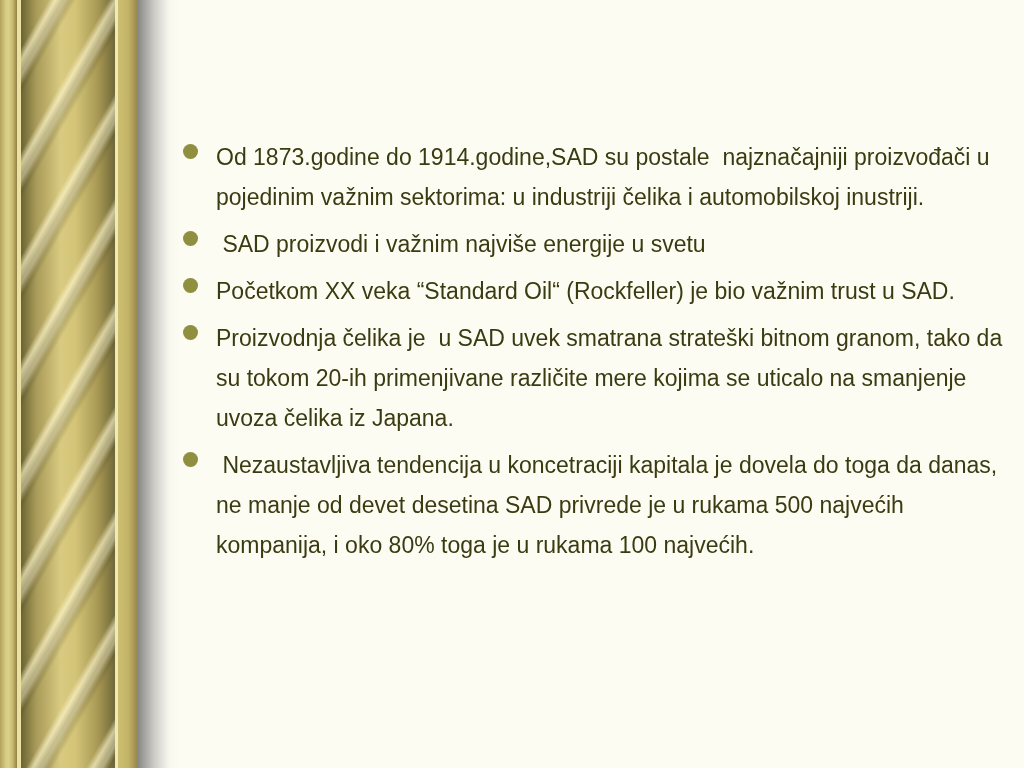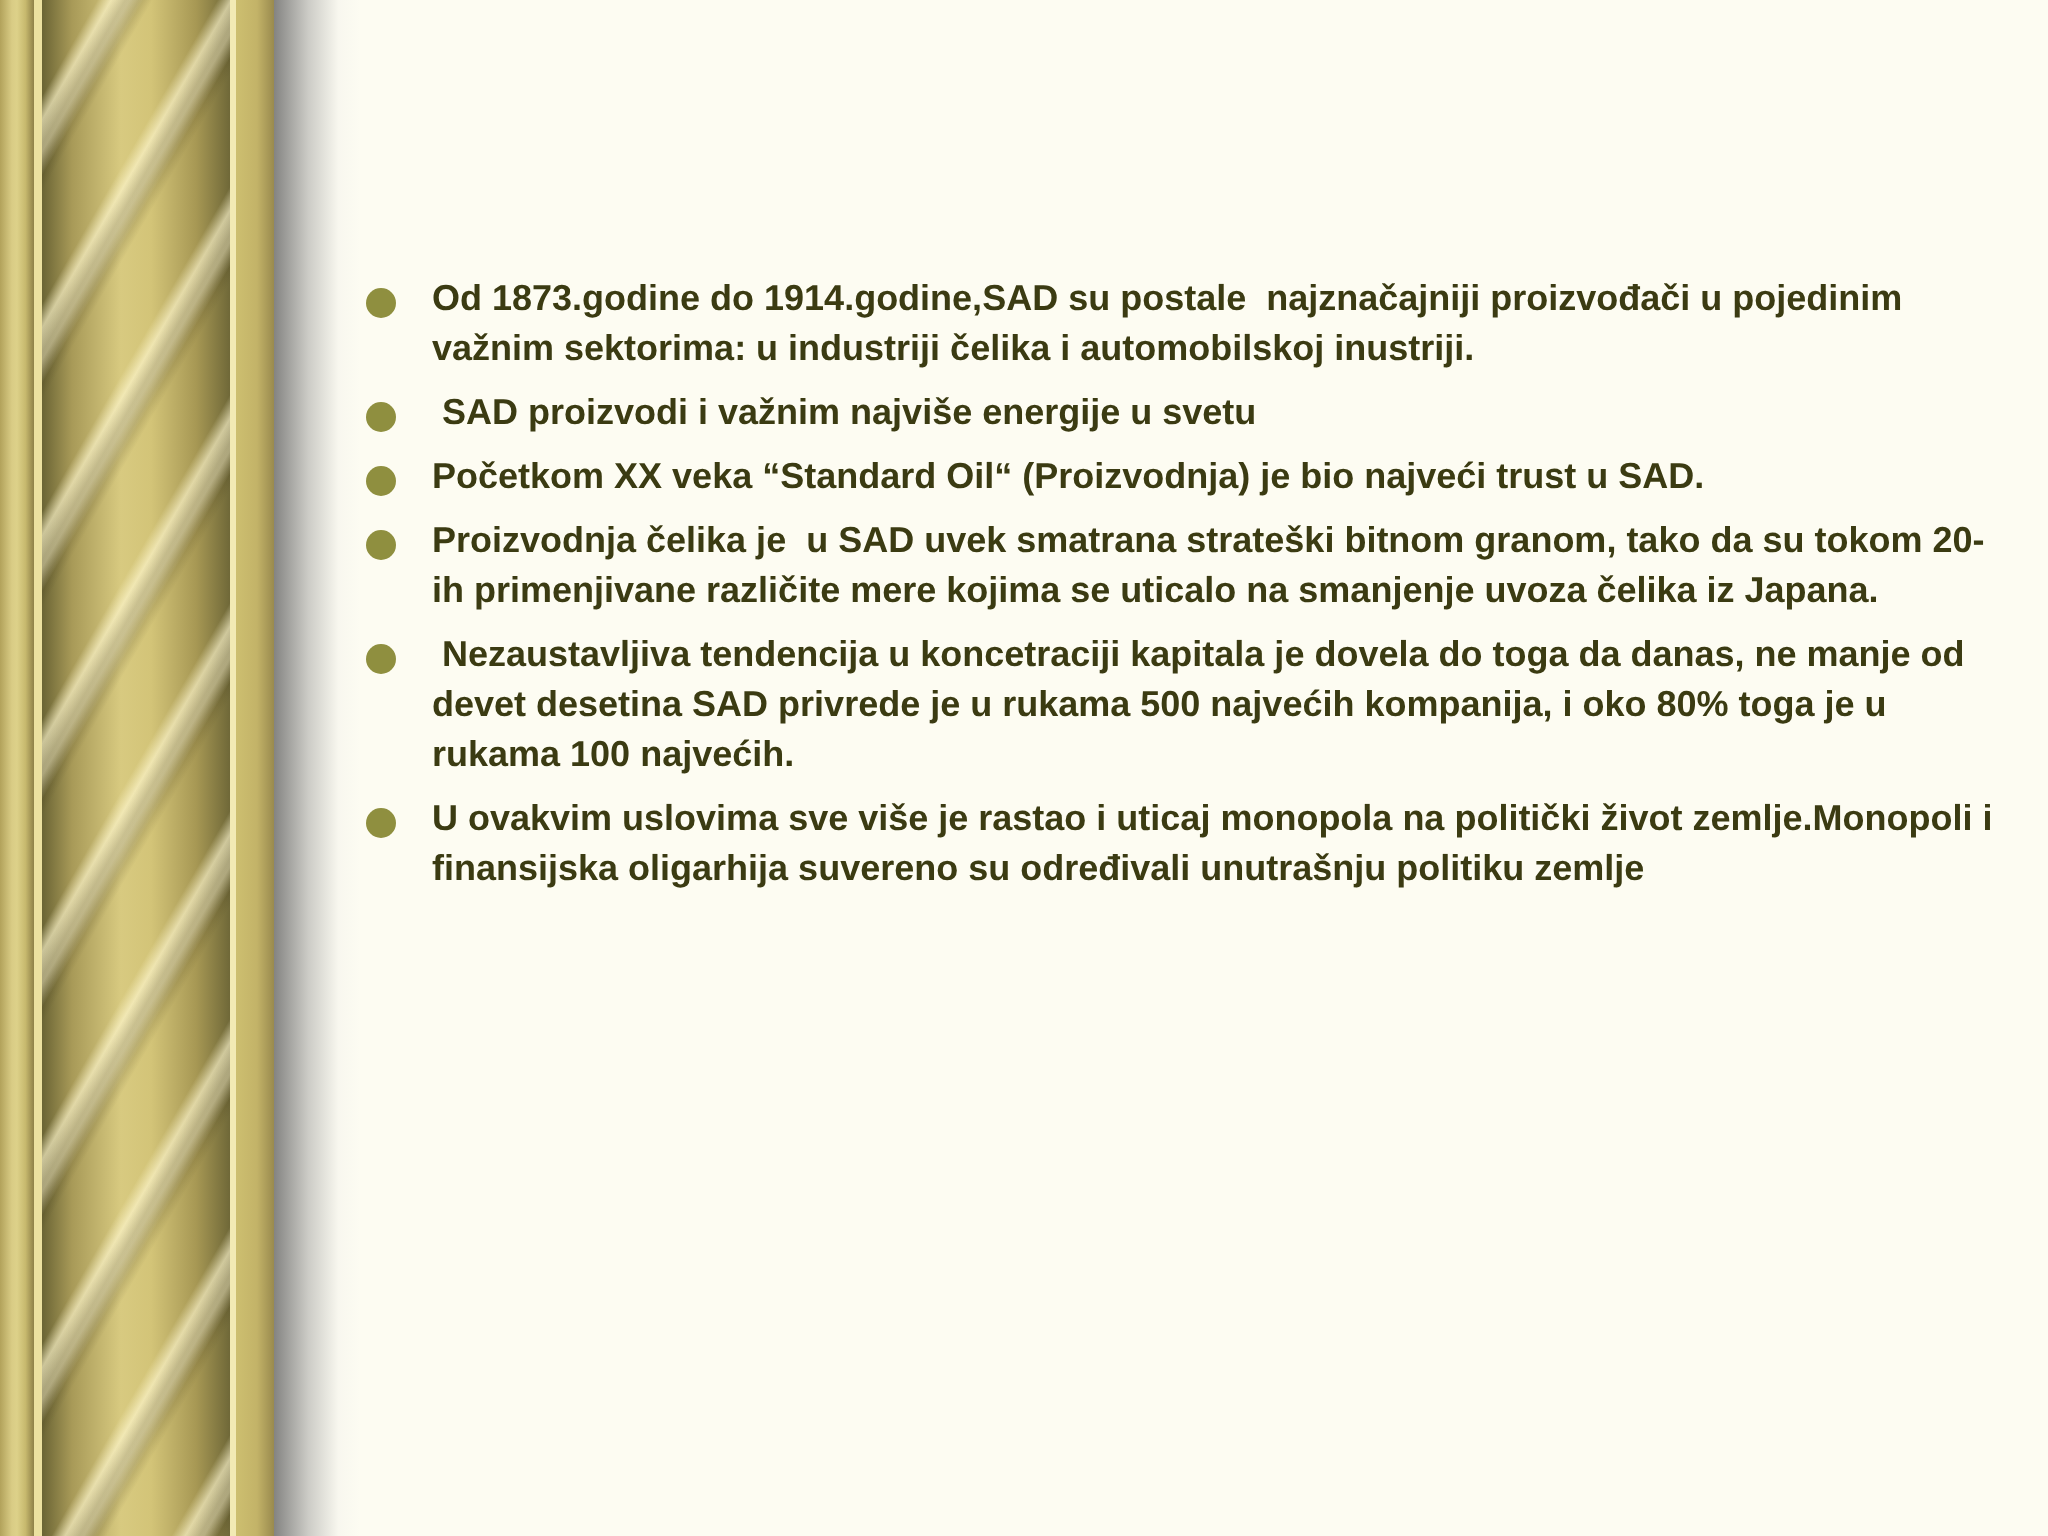--- a/index.html
+++ b/index.html
@@ -85,23 +85,23 @@
     flex: 0 0 auto;
     width: 15px;
     height: 15px;
     margin-top: 7px;
     margin-right: 18px;
     border-radius: 50%;
     background: var(--bullet-color, #8f8f3f);
   }
   .bullet-text {
     flex: 1 1 auto;
-    font-size: 18px;
-    font-weight: bold;
-    line-height: 25px;
+    font-size: 23px;
+    font-weight: normal;
+    line-height: 40px;
     color: var(--text-color, #3b3b12);
     white-space: pre-wrap;
   }
 </style>
 </head>
 <body>
 
 <div class="slide">
 
   <div class="band">
@@ -117,29 +117,25 @@
       <li class="bullet-item">
       <span class="bullet-marker"></span>
       <span class="bullet-text">Od 1873.godine do 1914.godine,SAD su postale  najznačajniji proizvođači u pojedinim važnim sektorima: u industriji čelika i automobilskoj inustriji.</span>
     </li>
       <li class="bullet-item">
       <span class="bullet-marker"></span>
       <span class="bullet-text"> SAD proizvodi i važnim najviše energije u svetu</span>
     </li>
       <li class="bullet-item">
       <span class="bullet-marker"></span>
-      <span class="bullet-text">Početkom XX veka “Standard Oil“ (Proizvodnja) je bio najveći trust u SAD.</span>
+      <span class="bullet-text">Početkom XX veka “Standard Oil“ (Rockfeller) je bio važnim trust u SAD.</span>
     </li>
       <li class="bullet-item">
       <span class="bullet-marker"></span>
       <span class="bullet-text">Proizvodnja čelika je  u SAD uvek smatrana strateški bitnom granom, tako da su tokom 20-ih primenjivane različite mere kojima se uticalo na smanjenje uvoza čelika iz Japana.</span>
     </li>
       <li class="bullet-item">
       <span class="bullet-marker"></span>
       <span class="bullet-text"> Nezaustavljiva tendencija u koncetraciji kapitala je dovela do toga da danas, ne manje od devet desetina SAD privrede je u rukama 500 najvećih kompanija, i oko 80% toga je u rukama 100 najvećih.</span>
     </li>
-      <li class="bullet-item">
-      <span class="bullet-marker"></span>
-      <span class="bullet-text">U ovakvim uslovima sve više je rastao i uticaj monopola na politički život zemlje.Monopoli i finansijska oligarhija suvereno su određivali unutrašnju politiku zemlje</span>
-    </li>
     </ul>
 
 </div>
 
 </body></html>

